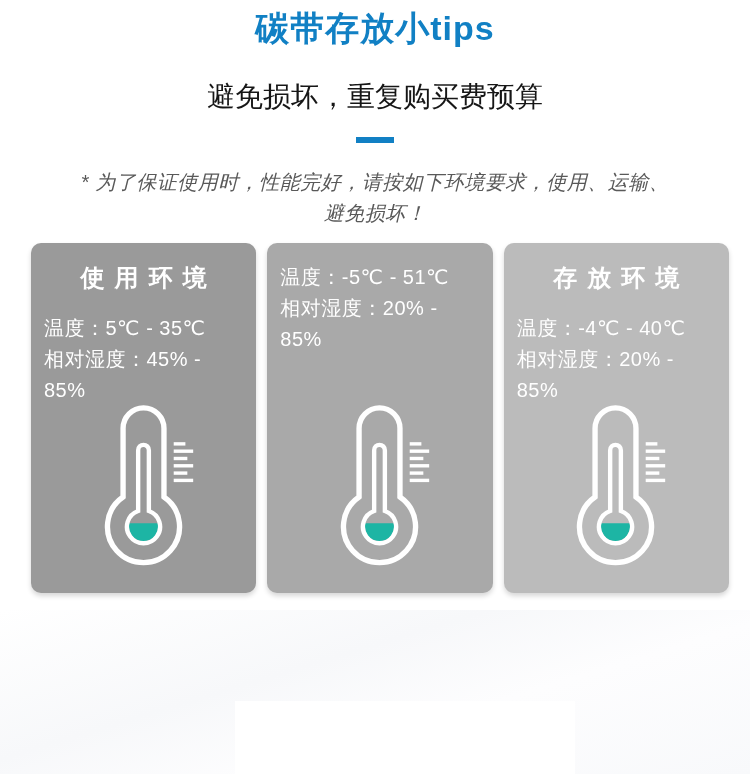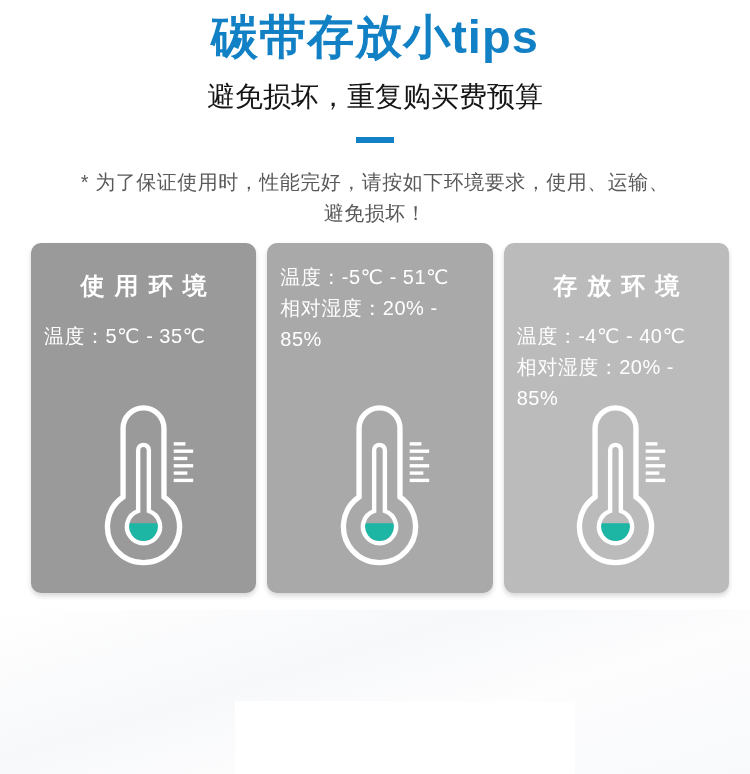--- a/index.html
+++ b/index.html
@@ -27,21 +27,21 @@
     position: absolute;
     left: 235px; top: 701px;
     width: 340px; height: 73px;
     background: #ffffff;
   }
 
   .title {
     position: absolute;
     top: 6px; left: 0; width: 100%;
     text-align: center;
-    font-size: 47px;
+    font-size: 34px;
     font-weight: bold;
     letter-spacing: 1px;
     color: #1180c4;
   }
   .subtitle {
     position: absolute;
     top: 78px; left: 0; width: 100%;
     text-align: center;
     font-size: 28px;
     font-weight: 400;
@@ -56,38 +56,38 @@
   }
   .note {
     position: absolute;
     top: 167px; left: 0; width: 100%;
     text-align: center;
     font-size: 20px;
     line-height: 31px;
     letter-spacing: 0.5px;
     color: #595959;
   }
-  .note span { display: block; }
+  .note span { display: block; font-style: italic; }
 
   .cards {
     position: absolute;
     top: 243px; left: 31px; right: 21px;
     height: 350px;
     display: flex;
     gap: 11px;
   }
   .card {
     position: relative;
     flex: 1;
     border-radius: 10px;
     color: #ffffff;
     box-shadow: 0 3px 5px rgba(0,0,0,0.16);
   }
   .card-heading {
-    padding-top: 27px;
+    padding-top: 19px;
     text-align: center;
     font-size: 24px;
     font-weight: bold;
     letter-spacing: 0.42em;
     text-indent: 0.42em;
   }
   .card-info {
     margin-top: 19px;
     padding: 0 13px;
     font-size: 20px;
@@ -126,20 +126,21 @@
     <span>* 为了保证使用时，性能完好，请按如下环境要求，使用、运输、</span>
     <span>避免损坏！</span>
   </div>
 
   <div class="cards">
 
     <div class="card" style="background: rgb(154, 154, 154);">
       <div class="card-heading">使用环境</div>
       <div class="card-info">
         <div>温度：5℃ - 35℃</div>
+        <div>相对湿度：45% - 85%</div>
       </div>
       <svg class="therm" viewBox="0 0 115 170" xmlns="http://www.w3.org/2000/svg">
         <path class="outline" stroke-width="5.5" d="M36 97.5 L36 27 A21 21 0 0 1 78 27 L78 97.5 A37 37 0 1 1 36 97.5 Z"></path>
         <path class="liquid" d="M42.4 124.5 A15 15 0 1 0 71.6 124.5 Z"></path>
         <path class="outline" stroke-width="4.5" d="M51.5 111.9 L51.5 49.5 A5.5 5.5 0 0 1 62.5 49.5 L62.5 111.9 A17 17 0 1 1 51.5 111.9 Z"></path>
         <g>
           <line class="tick" x1="88" y1="43" x2="100" y2="43"></line>
           <line class="tick" x1="88" y1="50.5" x2="108" y2="50.5"></line>
           <line class="tick" x1="88" y1="58" x2="102" y2="58"></line>
           <line class="tick" x1="88" y1="65.5" x2="108" y2="65.5"></line>

